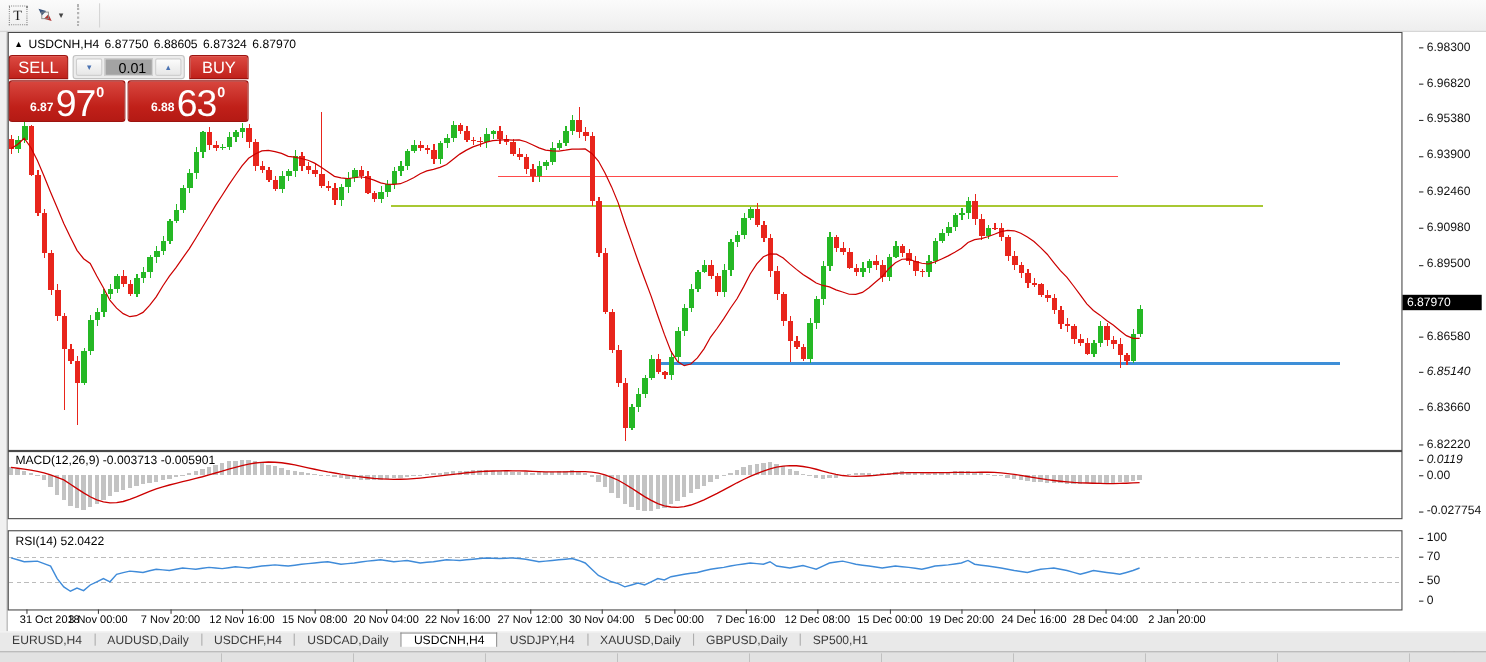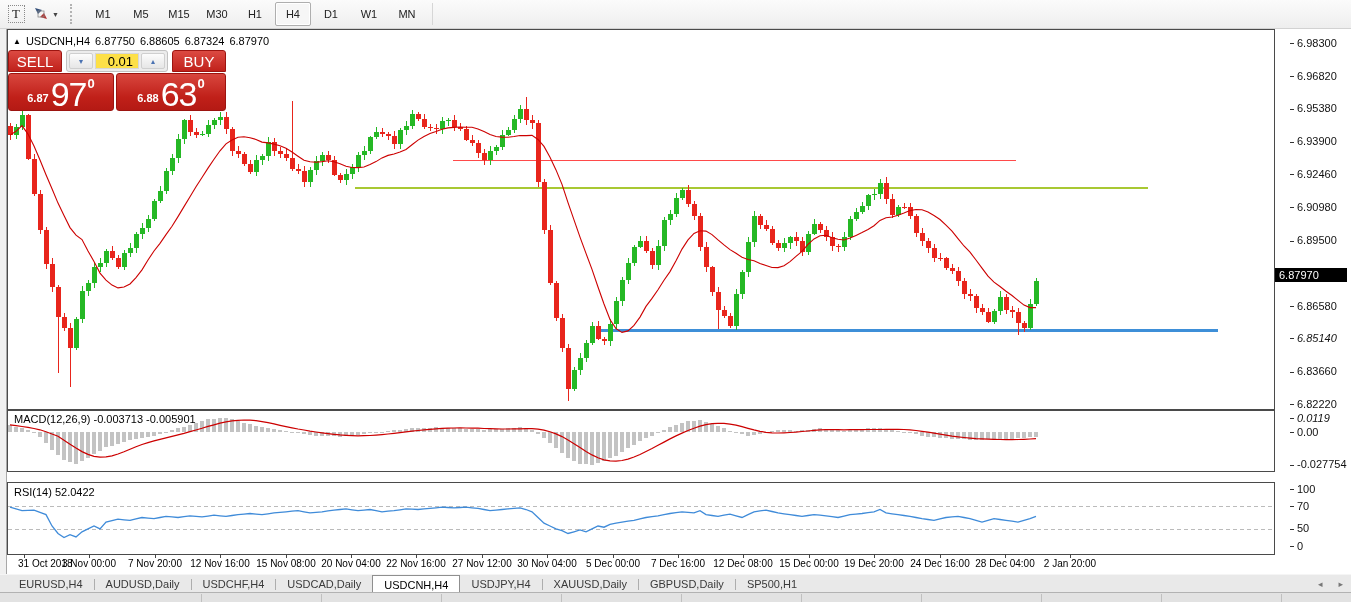--- a/index.html
+++ b/index.html
@@ -45,34 +45,34 @@
   .time-tick{position:absolute;top:554px;width:1px;height:4px;background:#444;}
   
   #trade-panel{position:absolute;left:8px;top:50px;width:218px;z-index:10;font-family:"Liberation Sans",sans-serif;}
   .tp-row1{display:flex;height:22px;align-items:stretch;}
   .tp-tab{width:52px;color:#fff;font-size:15px;display:flex;align-items:center;justify-content:center;
     background:linear-gradient(180deg,#dc4a42,#c0211b);border:1px solid #9c1410;border-radius:3px 3px 0 0;}
   #stepper{flex:1;margin:0 4px;background:#ececec;border:1px solid #c2c2c2;border-radius:3px;
     display:flex;align-items:stretch;padding:2px;}
   .step-btn{width:22px;background:linear-gradient(180deg,#fcfcfc,#e6e6e6);border:1px solid #cfcfcf;
     border-radius:2px;color:#4a72b2;font-size:8px;display:flex;align-items:center;justify-content:center;}
-  #vol-input{flex:1;background:#fde047;border:1px solid #d6d6d6;margin:0 2px;font-size:13px;color:#000;
+  #vol-input{flex:1;background:#a3a3a3;border:1px solid #d6d6d6;margin:0 2px;font-size:13px;color:#000;
     text-align:right;line-height:15px;padding-right:5px;}
   .tp-row2{display:flex;margin-top:1px;height:38px;}
   .price-box{color:#fff;display:flex;align-items:flex-end;justify-content:center;padding-bottom:1px;
     background:linear-gradient(180deg,#d8463e 0%,#c02019 65%,#b41a14 100%);
     border:1px solid #9c1410;border-radius:3px;}
   #sell-price-box{width:104px;margin-right:2px;}
   #buy-price-box{width:108px;}
   .pp-small{font-size:11px;font-weight:bold;margin:0 2px 5px 0;}
   .pp-big{font-size:34px;line-height:30px;font-weight:400;letter-spacing:-1px;}
   .pp-sup{font-size:13px;font-weight:bold;align-self:flex-start;margin:2px 0 0 1px;}
   
   #tabbar{position:absolute;left:0;top:574px;width:1351px;height:18px;background:#e9e9e9;
-    border-top:1px solid #f5f5f5;display:flex;align-items:stretch;z-index:8;font-size:11px;color:#3a3a3a;}
+    border-top:1px solid #f5f5f5;display:flex;align-items:stretch;z-index:8;font-size:11px;color:#3a3a3a;flex-direction:column;}
   .tab{padding:0 11px;display:flex;align-items:center;white-space:nowrap;}
   .tab.active{background:#ffffff;border:1px solid #8f8f8f;border-bottom:none;color:#000;}
   .tab-sep{width:1px;align-self:center;height:11px;background:#adadad;}
   #tab-scrollers{margin-left:auto;display:flex;align-items:center;color:#777;font-size:9px;}
   #tab-scrollers span{padding:0 8px;}
   
   #statusbar{position:absolute;left:0;top:592px;width:1351px;height:10px;background:#e2e2e2;
     border-top:1px solid #b2b2b2;z-index:8;}
   #status-segments{position:absolute;left:82px;top:1px;width:1200px;height:9px;
     background:repeating-linear-gradient(90deg,transparent 0 119px,#c0c0c0 119px 120px);}
@@ -86,31 +86,20 @@
   </div>
   <div class="tool-btn">
     <svg width="16" height="16" viewBox="0 0 16 16">
       <polygon points="2,2 9,4 5,8" fill="#35507a"></polygon>
       <polygon points="14,13 7,11 11,7" fill="#b23230"></polygon>
       <rect x="5" y="5" width="6" height="6" fill="none" stroke="#888" stroke-width="0.8"></rect>
     </svg>
     <span class="caret">▼</span>
   </div>
   <div class="grip"></div>
-  <div id="tf-buttons" style="display:flex;">
-      <div class="tf-btn">M1</div>
-      <div class="tf-btn">M5</div>
-      <div class="tf-btn">M15</div>
-      <div class="tf-btn">M30</div>
-      <div class="tf-btn">H1</div>
-      <div class="tf-btn active">H4</div>
-      <div class="tf-btn">D1</div>
-      <div class="tf-btn">W1</div>
-      <div class="tf-btn">MN</div>
-    </div>
   <div class="toolbar-sep"></div>
 </div>
 
 <div id="chartwin"></div>
 <div id="pane-price" class="pane"></div>
 <div id="pane-macd" class="pane"></div>
 <div id="pane-rsi" class="pane"></div>
 
 <svg id="chart-svg">
     <defs>

